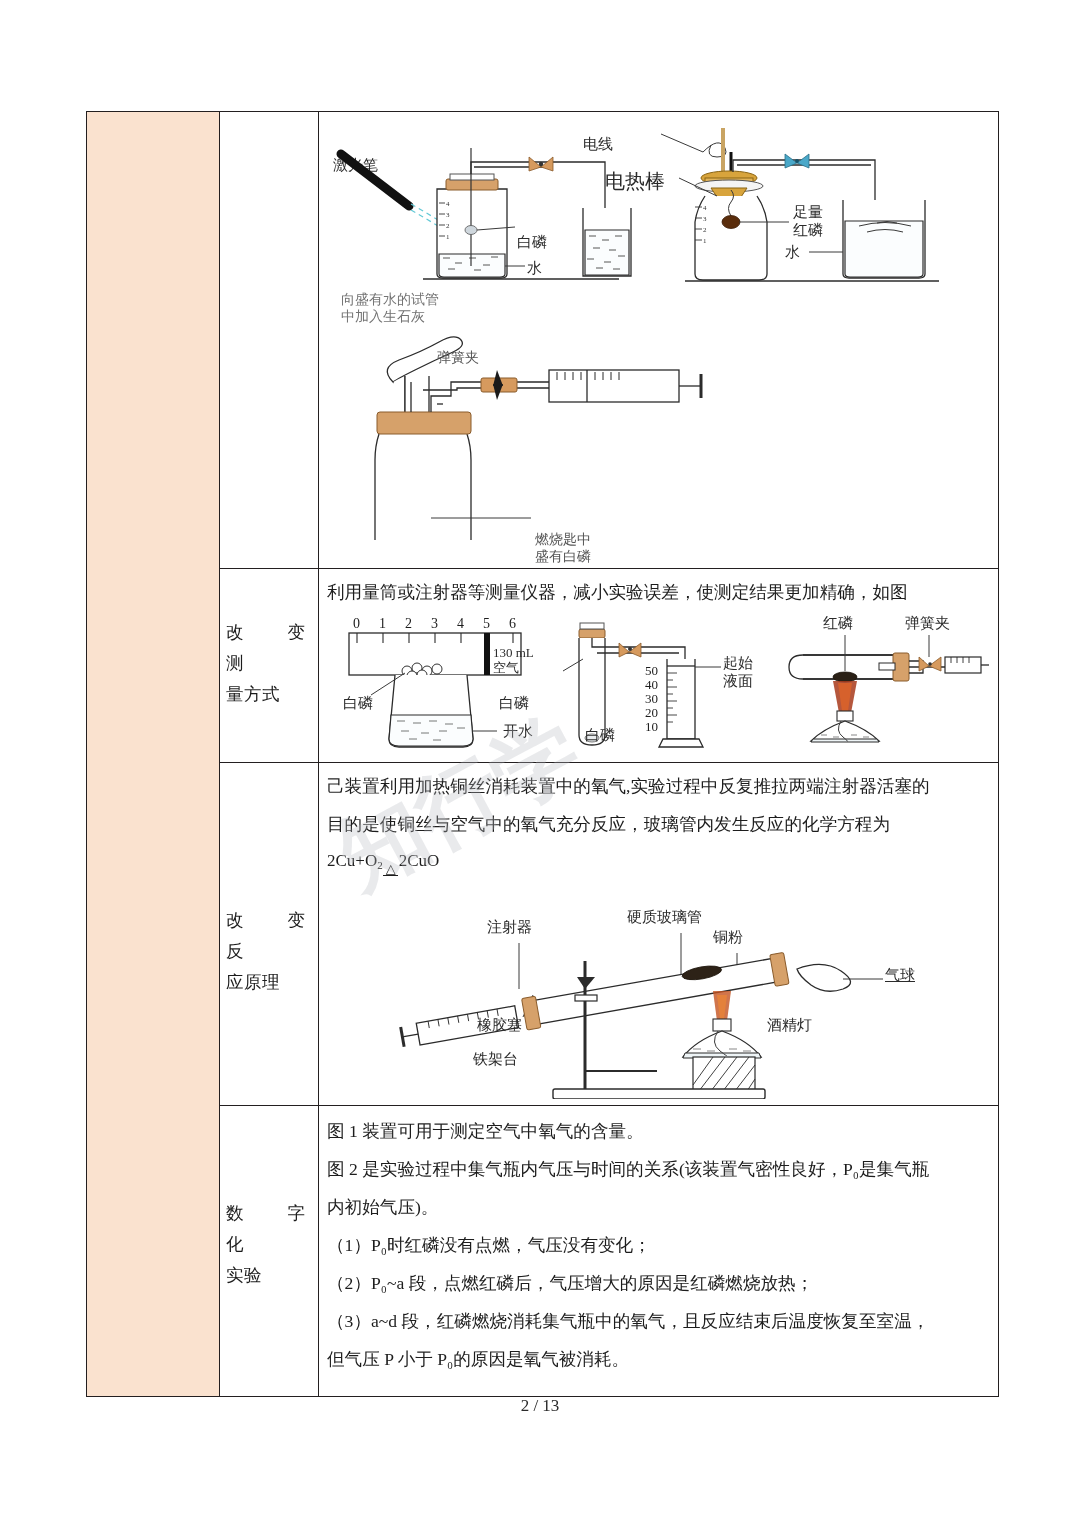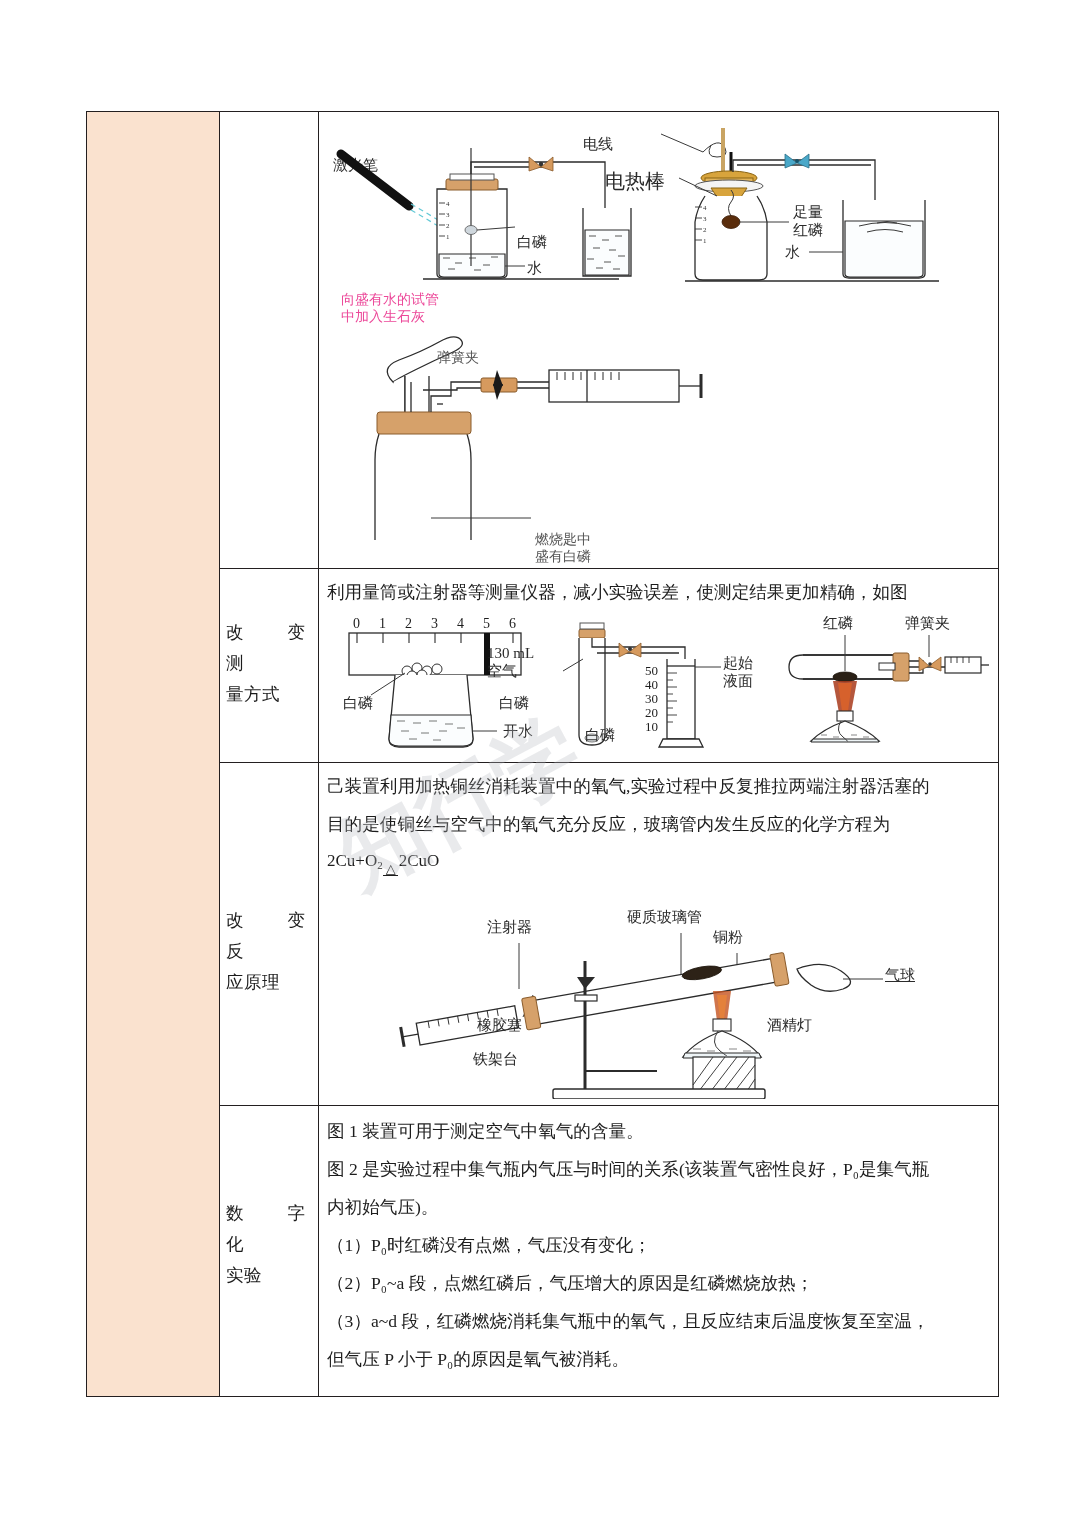--- a/index.html
+++ b/index.html
@@ -245,21 +245,21 @@
           </svg>
 
           <div class="fig-label" style="left:198px;top:122px;font-size:15px;">白磷</div>
           <div class="fig-label" style="left:208px;top:148px;font-size:15px;">水</div>
           <div class="fig-label" style="left:264px;top:24px;font-size:15px;">电线</div>
           <div class="fig-label" style="left:286px;top:58px;font-size:20px;">电热棒</div>
           <div class="fig-label" style="left:474px;top:92px;font-size:15px;">足量
 红磷</div>
           <div class="fig-label" style="left:466px;top:132px;font-size:15px;">水</div>
 
-          <div class="fig-label" style="left:22px;top:180px;font-size:14px;color:#ec4899;">向盛有水的试管
+          <div class="fig-label" style="left:22px;top:180px;font-size:14px;color:#737373;">向盛有水的试管
 中加入生石灰</div>
 
           <svg width="664" height="240" style="position:absolute;left:0;top:188px;">
 
             <path class="ln" d="M74 82 q-14 -14 6 -22 q22 -8 40 -18 q16 -9 22 -2 q5 6 -8 12 q-20 9 -38 18 q-22 11 -22 12 Z" fill="#fff"></path>
 
             <line x1="86" y1="76" x2="86" y2="200" class="ln"></line>
             <path class="gls" d="M86 76 L86 196 Q86 206 98 206 Q110 206 110 196 L110 76"></path>
 
             <g stroke="#555" stroke-width="0.8">
@@ -450,21 +450,21 @@
               </g>
               <line x1="654" y1="54" x2="662" y2="54" class="ln"></line>
 
               <line x1="518" y1="24" x2="518" y2="60" class="ln-thin"></line>
               <line x1="602" y1="24" x2="602" y2="46" class="ln-thin"></line>
             </svg>
 
             <div class="fig-label" style="left:16px;top:84px;font-size:15px;">白磷</div>
             <div class="fig-label" style="left:172px;top:84px;font-size:15px;">白磷</div>
             <div class="fig-label" style="left:176px;top:112px;font-size:15px;">开水</div>
-            <div class="fig-label" style="left:160px;top:34px;font-size:15px;">130 mL
+            <div class="fig-label" style="left:166px;top:34px;font-size:13px;">130 mL
 空气</div>
             <div class="fig-label" style="left:258px;top:116px;font-size:15px;">白磷</div>
             <div class="fig-label" style="left:396px;top:44px;font-size:15px;">起始
 液面</div>
             <div class="fig-label" style="left:496px;top:4px;font-size:15px;">红磷</div>
             <div class="fig-label" style="left:578px;top:4px;font-size:15px;">弹簧夹</div>
           </div>
         </div>
       </td>
     </tr>
@@ -585,13 +585,14 @@
           <p class="ptext">（2）P₀~a 段，点燃红磷后，气压增大的原因是红磷燃烧放热；</p>
           <p class="ptext">（3）a~d 段，红磷燃烧消耗集气瓶中的氧气，且反应结束后温度恢复至室温，</p>
           <p class="ptext">但气压 P 小于 P₀的原因是氧气被消耗。</p>
         </div>
       </td>
     </tr>
 
   </tbody>
     </table>
 
+  <div class="footer">2 / 13</div>
 </div>
 
 </body></html>

